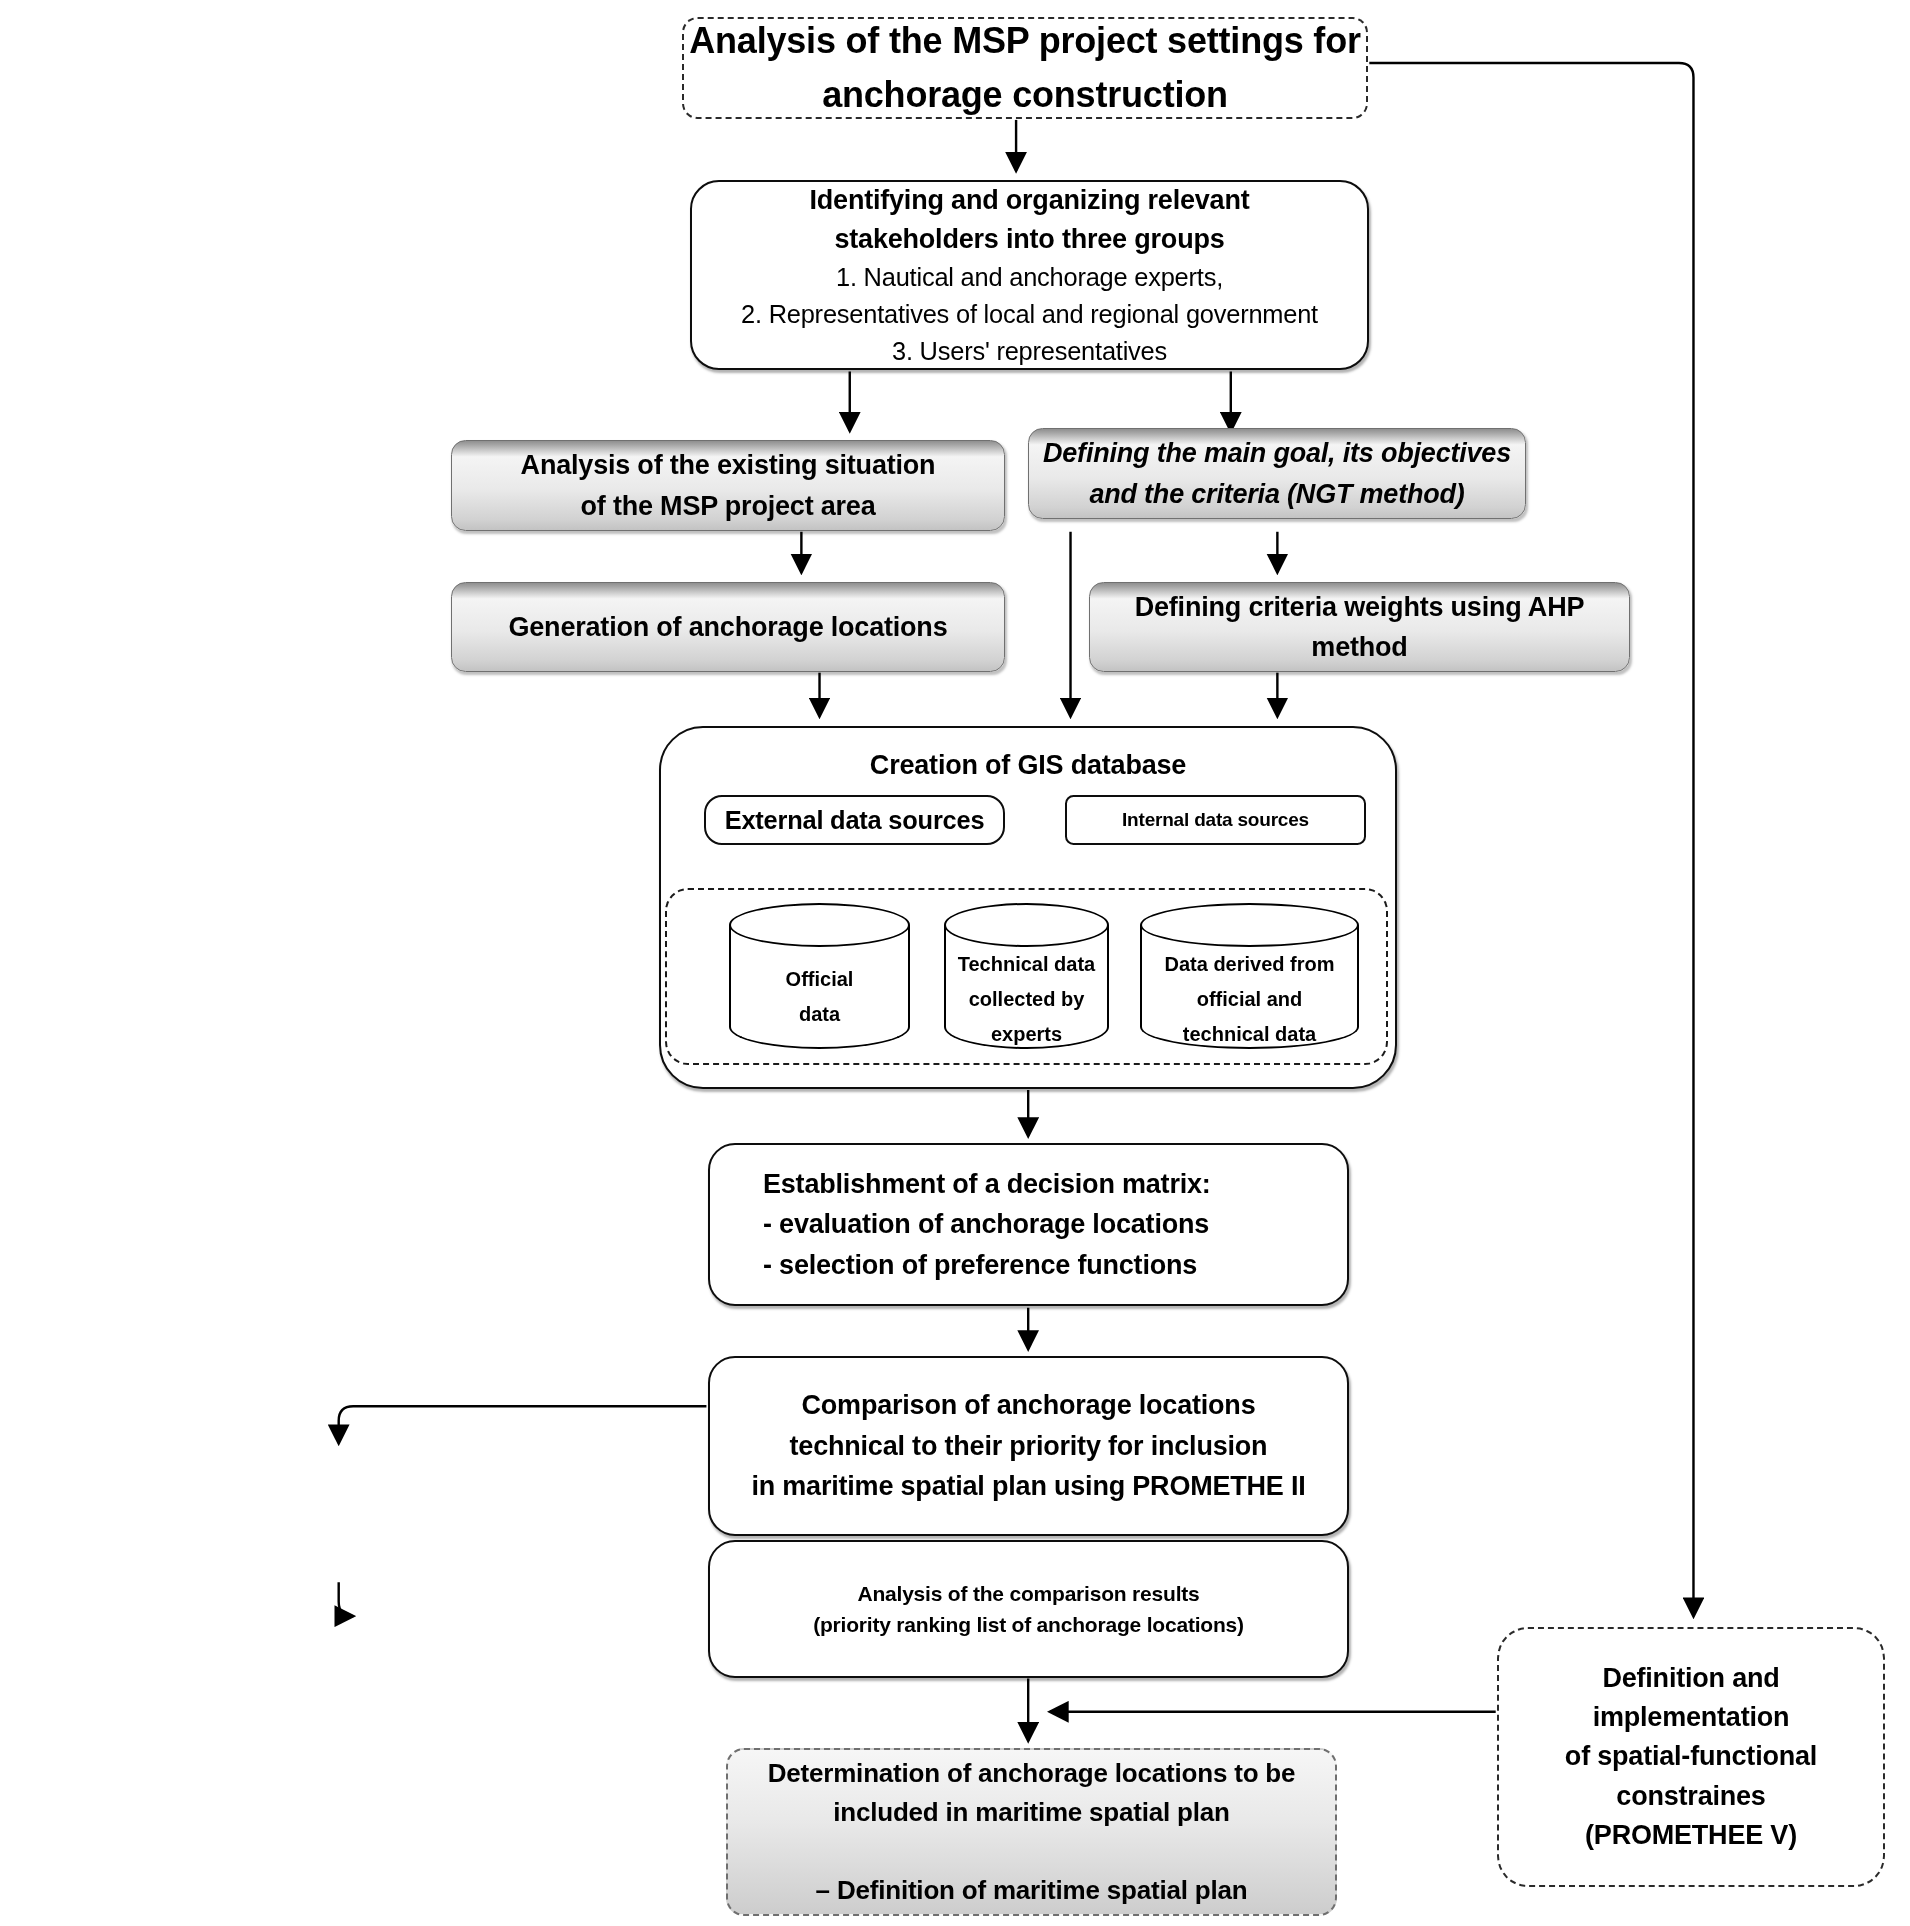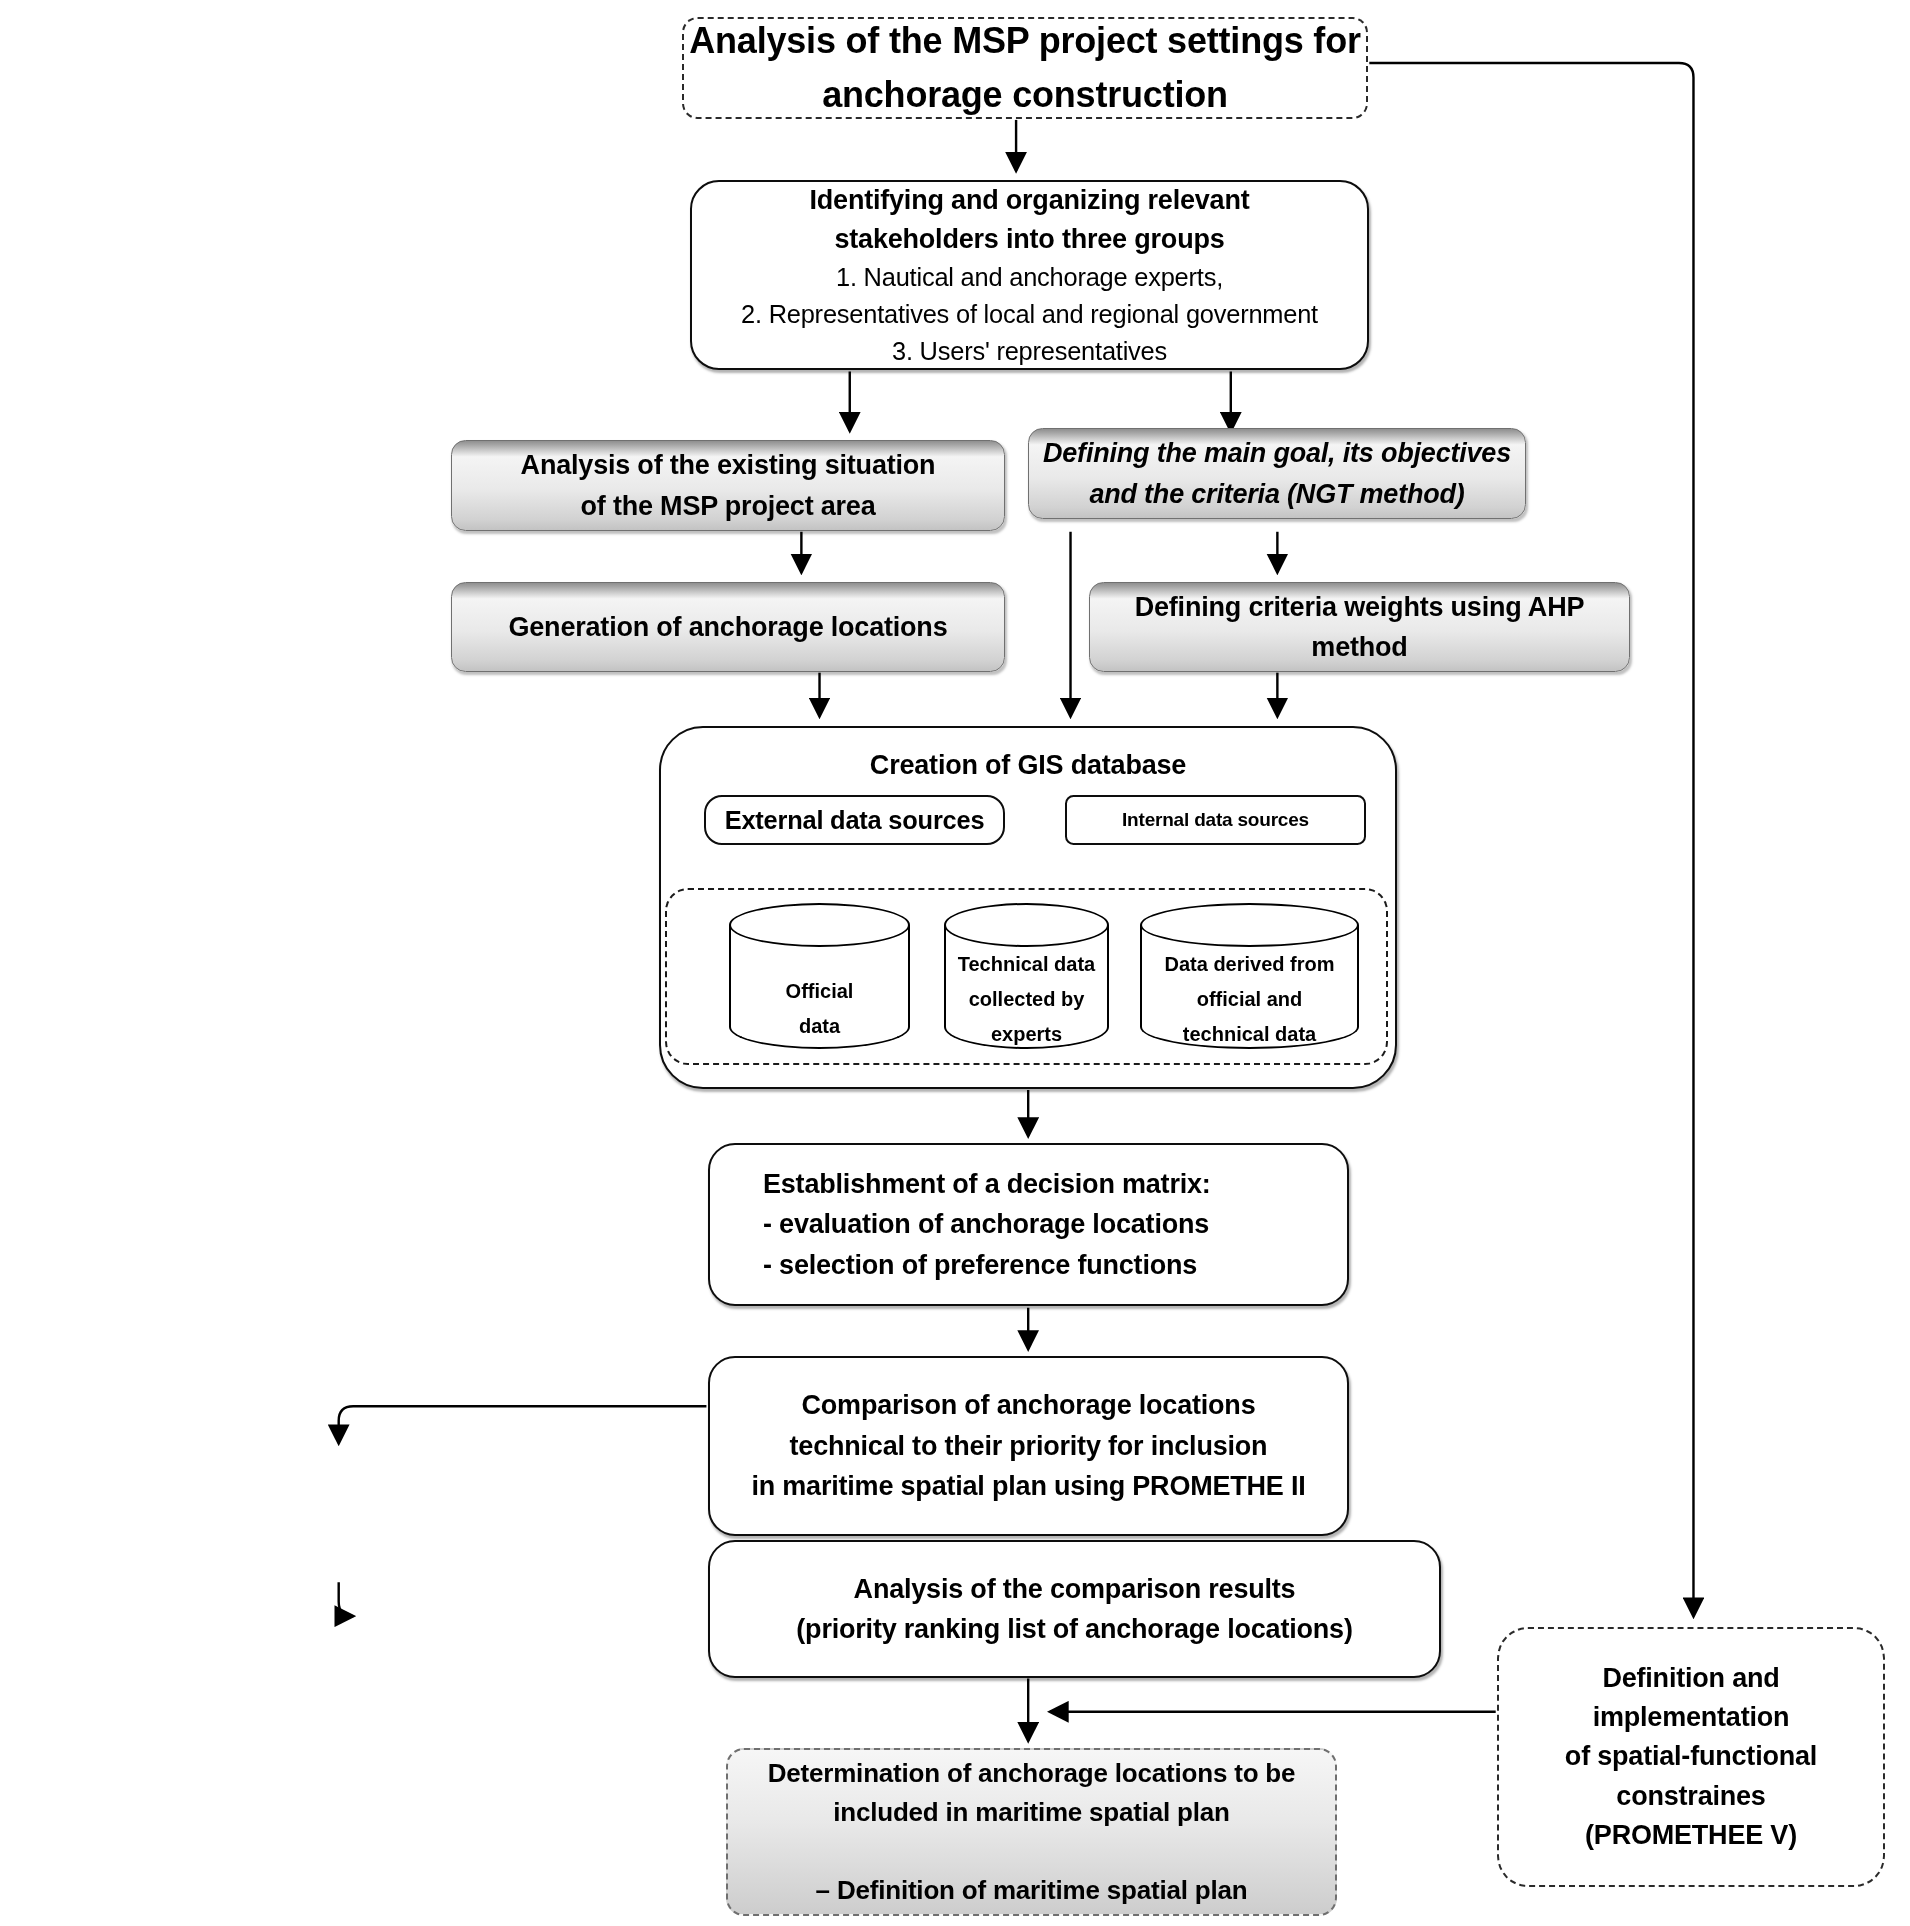--- a/index.html
+++ b/index.html
@@ -76,30 +76,30 @@
     background: #ffffff; border: 2.4px solid #000000; border-top: none;
     border-radius: 0 0 50% 50% / 0 0 22px 22px;
     box-sizing: border-box; z-index: 1;
   }
   .cyl-label {
     position: absolute; left: -7.3px; right: -7.3px; z-index: 3;
     text-align: center; font-weight: bold; font-size: 20px; line-height: 1.75;
     white-space: pre-line;
   }
   #cyl-official  { left: 729px; top: 903px; width: 181px; height: 146px; }
-  #cyl-official .cyl-label { top: 71px; }
+  #cyl-official .cyl-label { top: 59px; }
   #cyl-technical { left: 944px; top: 903px; width: 165px; height: 146px; }
   #cyl-technical .cyl-label { top: 44px; }
   #cyl-derived   { left: 1140px; top: 903px; width: 219px; height: 146px; }
   #cyl-derived .cyl-label { top: 44px; }
   #decision-box   { left: 708px; top: 1143px; width: 641px; height: 163px;
                     align-items: flex-start; text-align: left; padding-left: 53px; font-size: 27px; }
   #comparison-box { left: 708px; top: 1356px; width: 641px; height: 180px; font-size: 27px; }
   #walking-box    { left: 24px;   top: 1451px; width: 618px; height: 131px; font-size: 27px; }
-  #analysis-box   { left: 708px; top: 1540px; width: 733px; height: 138px; font-size: 27px; }
+  #analysis-box   { left: 708px; top: 1540px; width: 641px; height: 138px; font-size: 21px; }
   #final-box      { left: 726px; top: 1748px; width: 611px; height: 168px;
                     border: 2.4px dashed #6f6f6f; border-radius: 18px; font-size: 26px;
                     background: linear-gradient(180deg, #f6f6f6 0%, #e8e8e8 45%, #cdcdcd 100%); }
   #promethee-box  { left: 1497px; top: 1627px; width: 388px;  height: 260px;
                     border-radius: 31px; font-size: 27px; line-height: 1.45; }
 </style>
 </head>
 <body>
 
 <div id="canvas">

